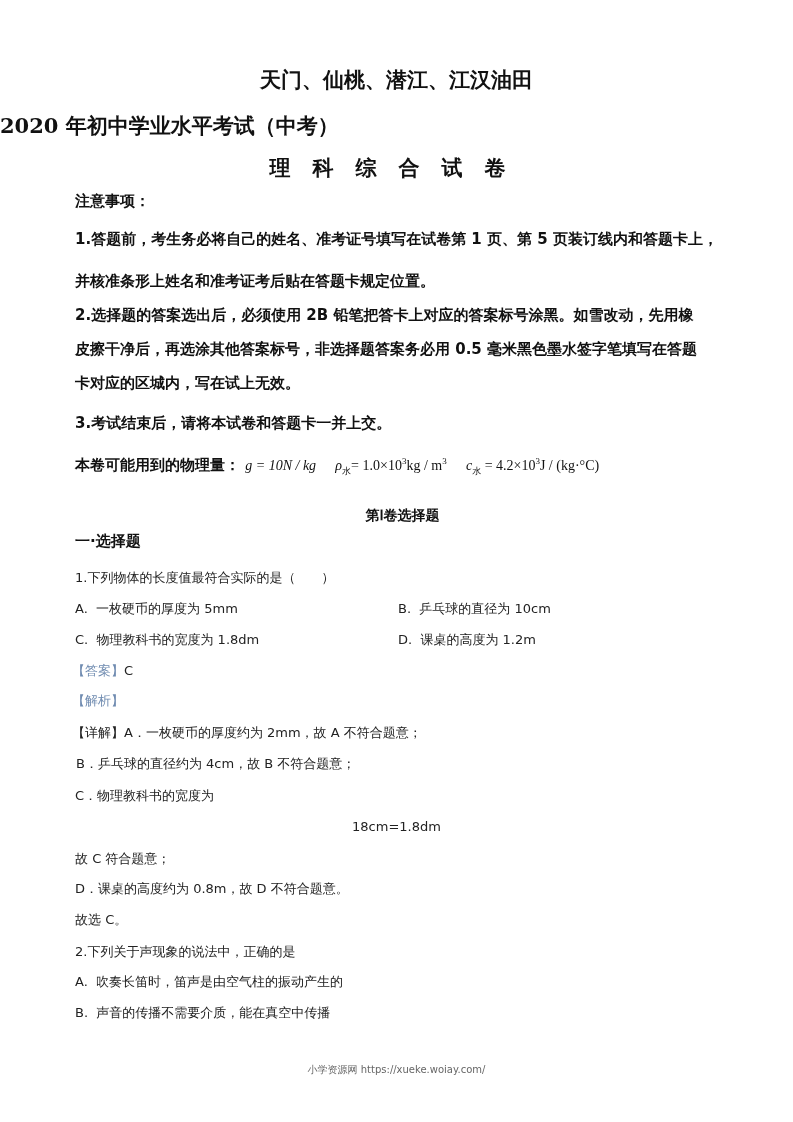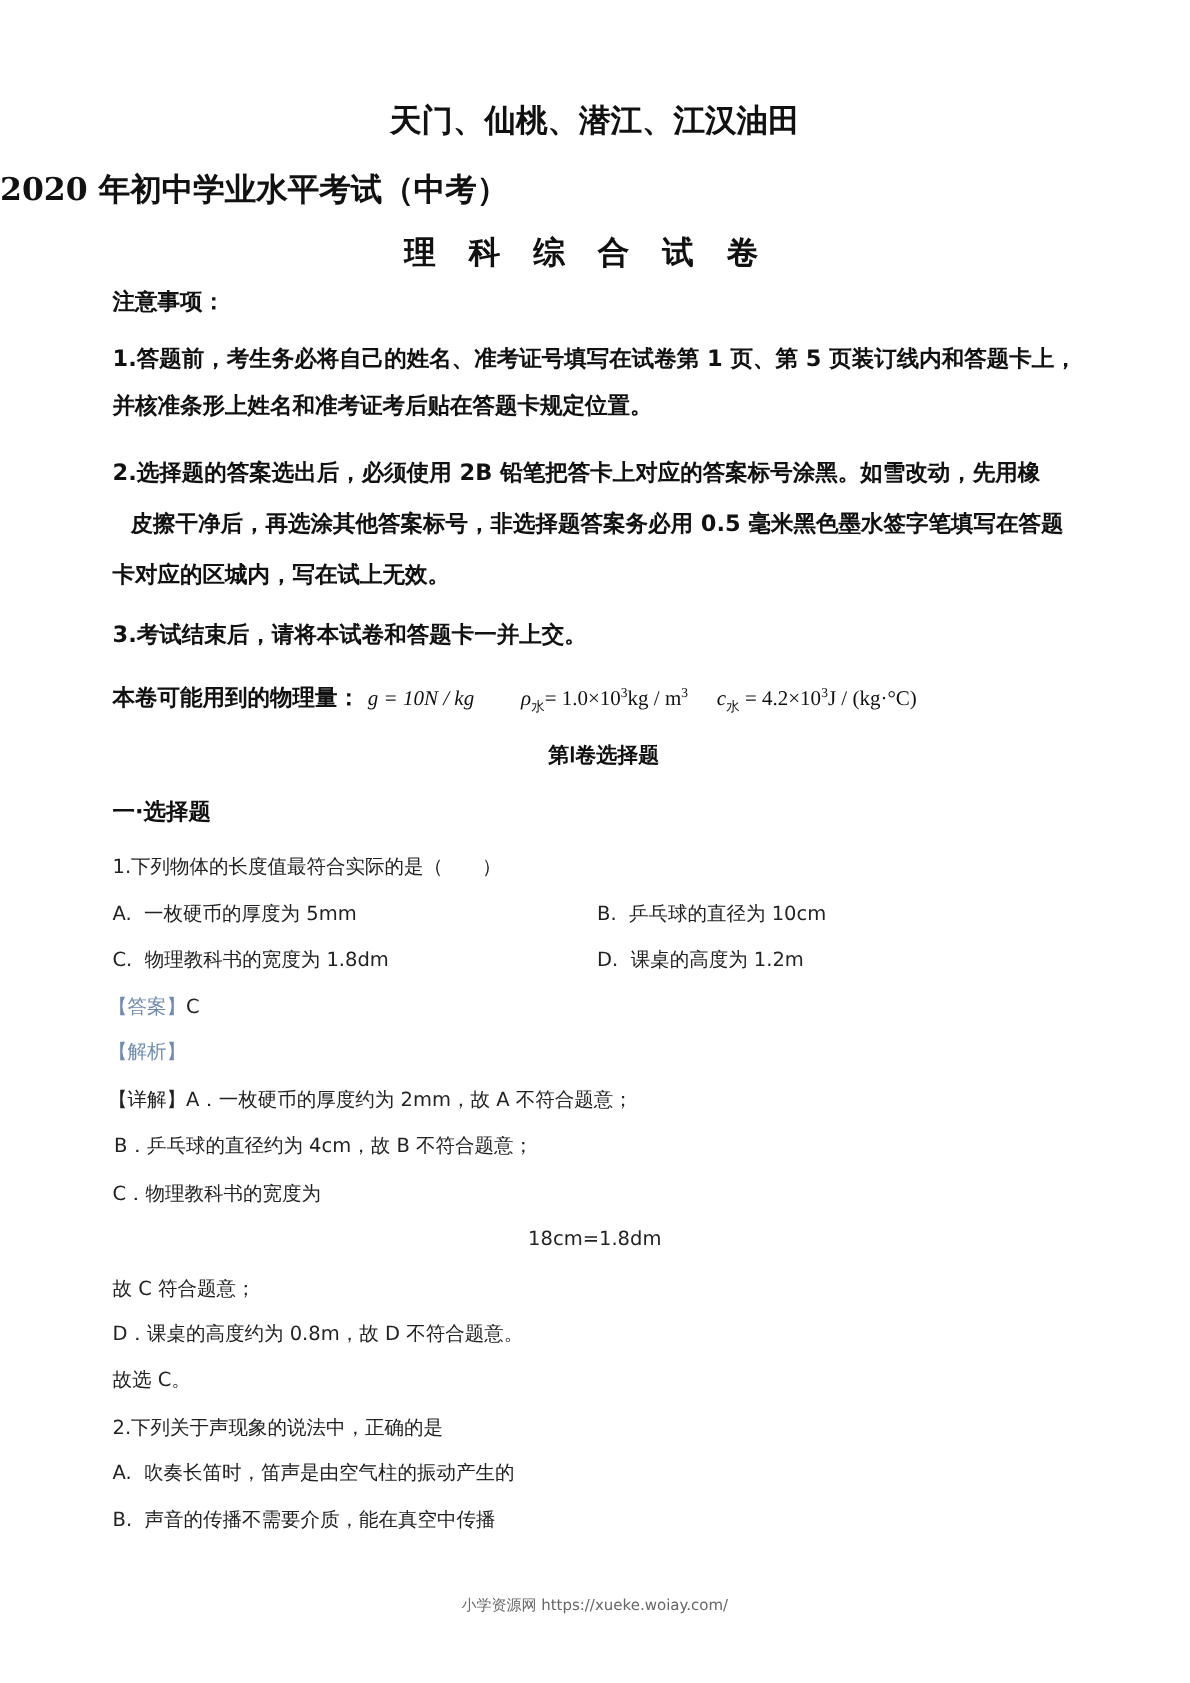--- a/index.html
+++ b/index.html
@@ -31,34 +31,34 @@
 <body>
 
 <div class="page">
 
   <div class="abs title1">天门、仙桃、潜江、江汉油田</div>
   <div class="abs title2">2020 年初中学业水平考试（中考）</div>
   <div class="abs title3">理科综合试卷</div>
 
   <div class="abs bold15" style="top:192px; left:75px;">注意事项：</div>
   <div class="abs bold15" style="top:230px; left:75px;">1.答题前，考生务必将自己的姓名、准考证号填写在试卷第 1 页、第 5 页装订线内和答题卡上，</div>
-  <div class="abs bold15" style="top:261px; left:75px;">并核准条形上姓名和准考证考后贴在答题卡规定位置。</div>
+  <div class="abs bold15" style="top:272px; left:75px;">并核准条形上姓名和准考证考后贴在答题卡规定位置。</div>
   <div class="abs bold15" style="top:306px; left:75px;">2.选择题的答案选出后，必须使用 2B 铅笔把答卡上对应的答案标号涂黑。如雪改动，先用橡</div>
-  <div class="abs bold15" style="top:340px; left:75px;margin-left:12px;">皮擦干净后，再选涂其他答案标号，非选择题答案务必用 0.5 毫米黑色墨水签字笔填写在答题</div>
+  <div class="abs bold15" style="top:340px; left:75px;">皮擦干净后，再选涂其他答案标号，非选择题答案务必用 0.5 毫米黑色墨水签字笔填写在答题</div>
   <div class="abs bold15" style="top:374px; left:75px;">卡对应的区城内，写在试上无效。</div>
   <div class="abs bold15" style="top:414px; left:75px;">3.考试结束后，请将本试卷和答题卡一并上交。</div>
 
   <div class="abs bold15" style="top:456px; left:75px;">
     <span>本卷可能用到的物理量：</span>
     <span class="formula"><i>g = 10N / kg</i></span>
-    <span class="formula" style="margin-left:26px;"><i>ρ</i><sub>水</sub><span>= 1.0×10</span><sup>3</sup><span>kg / m</span><sup>3</sup></span>
+    <span class="formula" style="margin-left:14px;"><i>ρ</i><sub>水</sub><span>= 1.0×10</span><sup>3</sup><span>kg / m</span><sup>3</sup></span>
     <span class="formula" style="margin-left:14px;"><i>c</i><sub>水</sub> <span>= 4.2×10</span><sup>3</sup><span>J / (kg·°C)</span></span>
   </div>
 
-  <div class="abs center" style="top:495px; font-size:14px; font-weight:bold; font-family:Liberation Sans, sans-serif;padding-left:12px;">第Ⅰ卷选择题</div>
+  <div class="abs center" style="top:507px; font-size:14px; font-weight:bold; font-family:Liberation Sans, sans-serif;padding-left:12px;">第Ⅰ卷选择题</div>
 
   <div class="abs bold15" style="top:532px; left:75px;">一·选择题</div>
 
   <div class="abs norm13" style="top:569px; left:75px;">1.下列物体的长度值最符合实际的是（　　）</div>
 
   <div class="abs norm13" style="top:600px; left:75px;">
     <span>A.</span>&nbsp;&nbsp;<span>一枚硬币的厚度为 5mm</span>
   </div>
   <div class="abs norm13" style="top:600px; left:398px;">
     <span>B.</span>&nbsp;&nbsp;<span>乒乓球的直径为 10cm</span>

